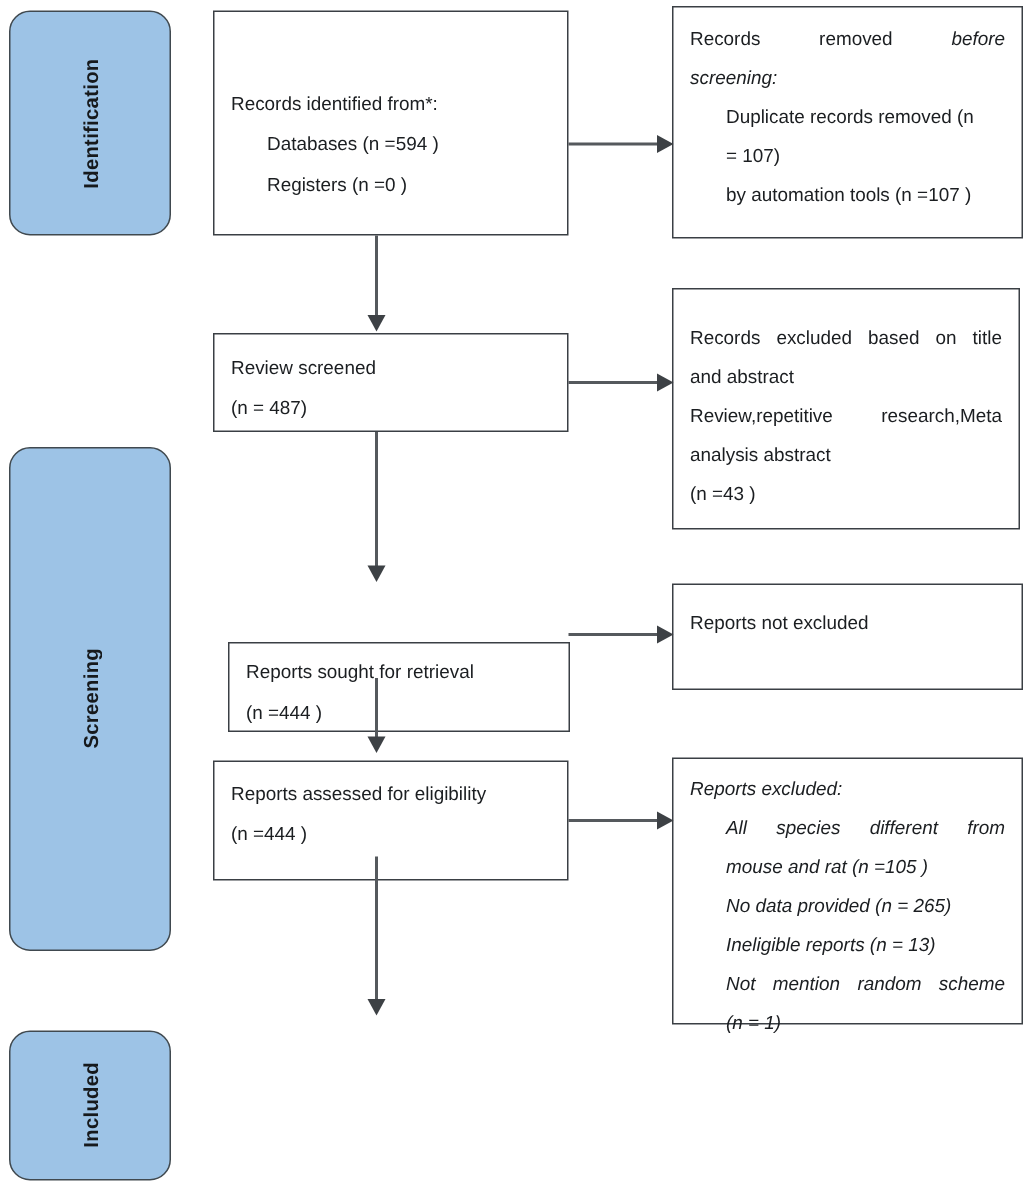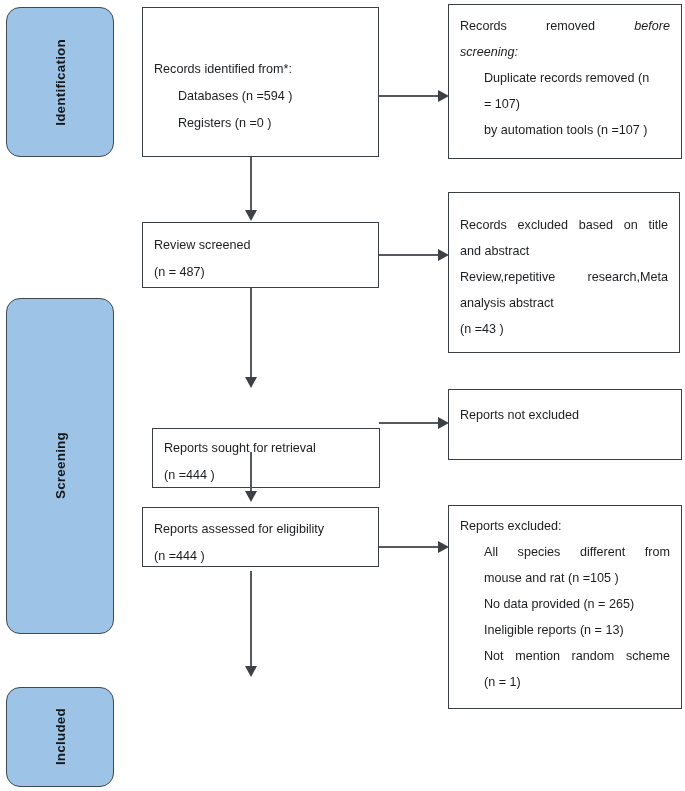--- a/index.html
+++ b/index.html
@@ -161,26 +161,26 @@
   <div class="box" style="left:448px; top:389px; width:234px; height:71px; padding-top:12px;">
     <div class="ln">Reports not excluded</div>
   </div>
 
   <div class="hline" style="left:379px; top:422px; width:60px;"></div>
   <div class="arrow-right" style="left:438px; top:417px;"></div>
 
   <div class="vline" style="left:250px; top:452px; width:2px; height:44px;"></div>
   <div class="arrow-down" style="left:245px; top:491px;"></div>
 
-  <div class="box" style="left:142px; top:507px; width:237px; height:60px; padding-top:8px;">
+  <div class="box" style="left:142px; top:507px; width:237px; height:80px; padding-top:8px;">
     <div class="ln">Reports assessed for eligibility</div>
     <div class="ln">(n =444 )</div>
   </div>
 
-  <div class="box" style="left:448px; top:505px; width:234px; height:204px; padding-top:7px; line-height:26px;">
+  <div class="box" style="left:448px; top:505px; width:234px; height:178px; padding-top:7px; line-height:26px;font-style:italic;">
     <div class="ln">Reports excluded:</div>
     <div class="just indent">All species different from</div>
     <div class="ln indent">mouse and rat (n =105 )</div>
     <div class="ln indent">No data provided (n = 265)</div>
     <div class="ln indent">Ineligible reports (n = 13)</div>
     <div class="just indent">Not mention random scheme</div>
     <div class="ln indent">(n = 1)</div>
   </div>
 
   <div class="hline" style="left:379px; top:546px; width:60px;"></div>

